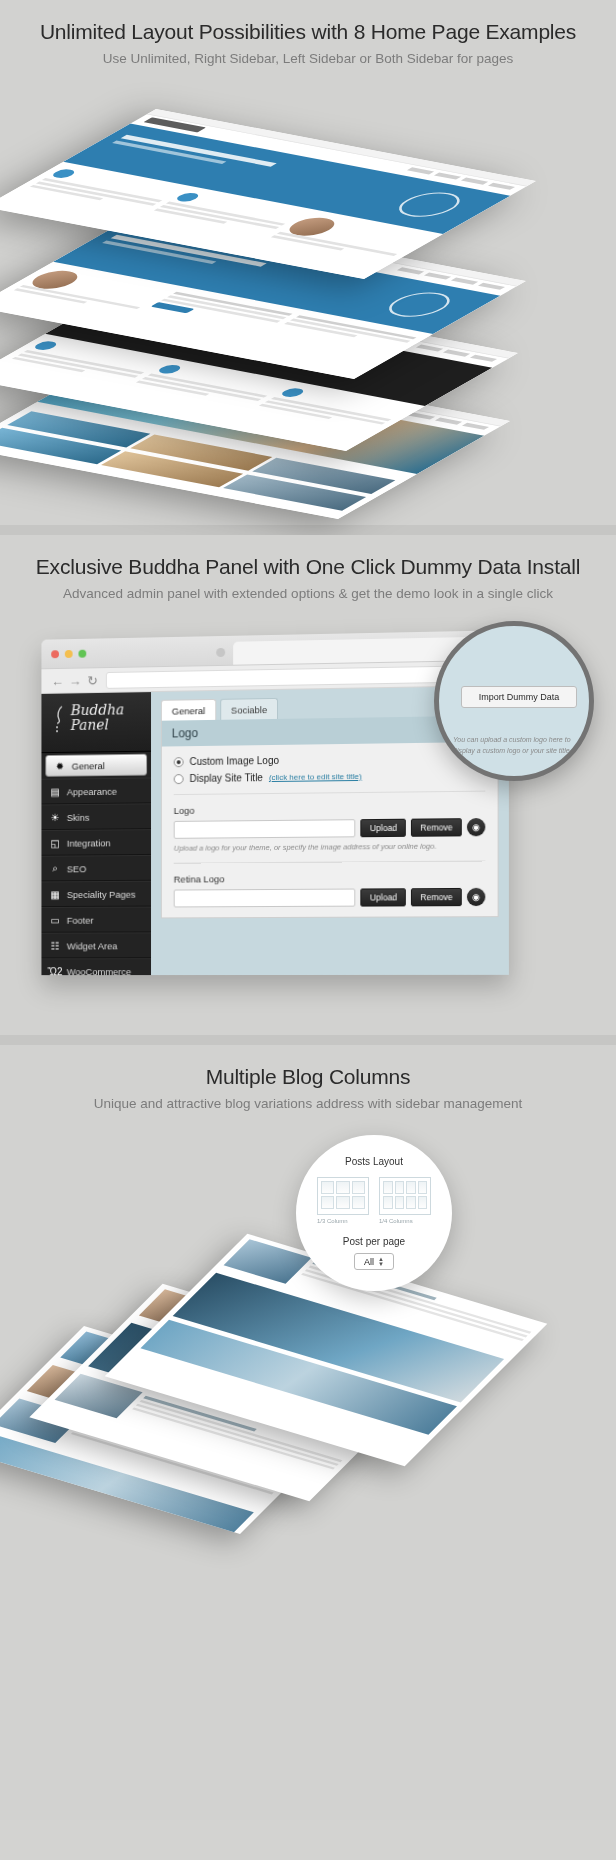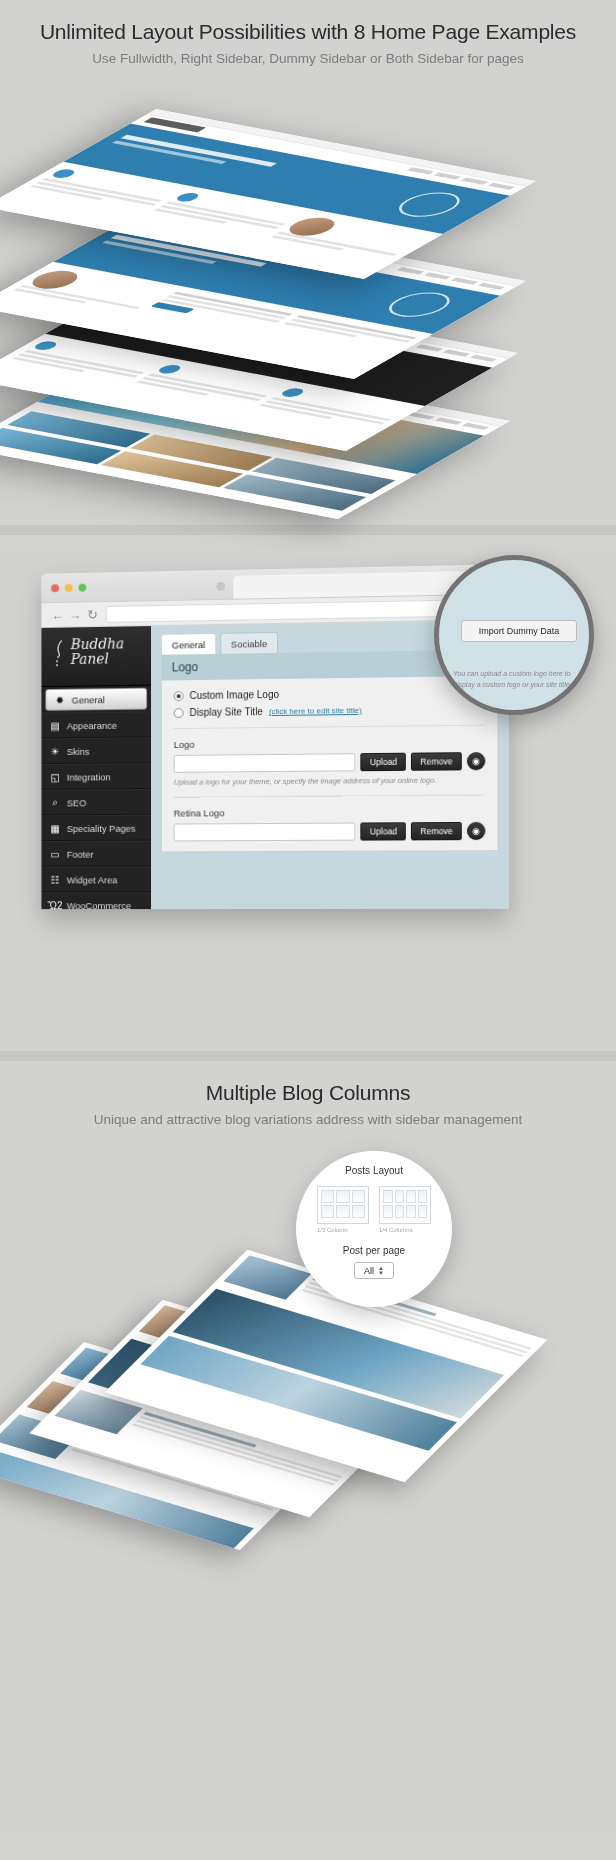--- a/index.html
+++ b/index.html
@@ -168,40 +168,40 @@
   .bg-thumb.p3{background:linear-gradient(135deg,#c9d6de,#5d7a8c);}
   .bg-lines { flex:1; padding-top:3px; }
   .bg-lines em { display:block; height:3px; background:#e4e4e4; margin-bottom:3px;}
   .bg-lines em.t { background:#9fb3bd; width:55%; height:4px; }
   .bg-big { height:70px; margin:6px; background:linear-gradient(120deg,#2a4f66,#6fa6c4 60%,#cfd9de);}
   .bg-wide { height:46px; margin:6px; background:linear-gradient(100deg,#6fa6c4,#bcd3df,#4f7f9c);}
 
   .loupe3 { position:absolute; left:296px; top:10px; width:156px; height:156px;
             border-radius:50%; background:#fff; border:5px solid #fff;
             box-shadow:0 8px 24px rgba(0,0,0,.22); overflow:hidden; }
-  .l3-title { text-align:center; font-size:10px; color:#333; margin-top:9px; }
+  .l3-title { text-align:center; font-size:10px; color:#333; margin-top:16px; }
   .l3-grids { display:flex; justify-content:center; gap:10px; margin-top:10px; }
   .l3-box { width:52px; border:1px solid #cdd9de; padding:3px; }
   .l3-g { display:flex; gap:2px; margin-bottom:2px; }
   .l3-g span { flex:1; height:13px; background:linear-gradient(#eef3f5,#fdfdfd);
                border:1px solid #d4dfe4;}
   .l3-cap { font-size:6px; color:#9aa6ab; margin-top:3px; }
   .l3-sub { text-align:center; font-size:10px; color:#333; margin-top:12px; }
   .l3-sel { margin:6px auto 0; width:40px; height:17px; background:#fff;
             border:1px solid #b9b9b9; border-radius:3px; display:flex;
             align-items:center; justify-content:center; gap:4px; font-size:9px; color:#222;}
   .l3-arrows { font-size:6px; line-height:5px; color:#555; }
 </style>
 </head>
 <body>
 
 <div class="section" id="sec1">
   <div class="sec-head">
     <div class="sec-title">Unlimited Layout Possibilities with 8 Home Page Examples</div>
-    <div class="sec-sub">Use Fullwidth, Right Sidebar, Dummy Sidebar or Both Sidebar for pages</div>
+    <div class="sec-sub">Use Unlimited, Right Sidebar, Left Sidebar or Both Sidebar for pages</div>
   </div>
 
   <div class="stage1">
 
     <div class="sheet sh-d">
       <div class="mk">
         <div class="mk-topbar"></div>
         <div class="mk-logo"></div>
         <div class="mk-nav">
             <i></i>
@@ -340,20 +340,24 @@
         </div>
       </div>
     </div>
 
   </div>
 </div>
 
 <div class="sep"></div>
 
 <div class="section" id="sec2">
+  <div class="sec-head">
+    <div class="sec-title">Exclusive Buddha Panel with One Click Dummy Data Install</div>
+    <div class="sec-sub">Advanced admin panel with extended options &amp; get the demo look in a single click</div>
+  </div>
 
   <div class="browser-wrap">
     <div class="browser">
 
       <div class="br-bar">
         <div class="dots">
           <i class="d1"></i>
           <i class="d2"></i>
           <i class="d3"></i>
         </div>

